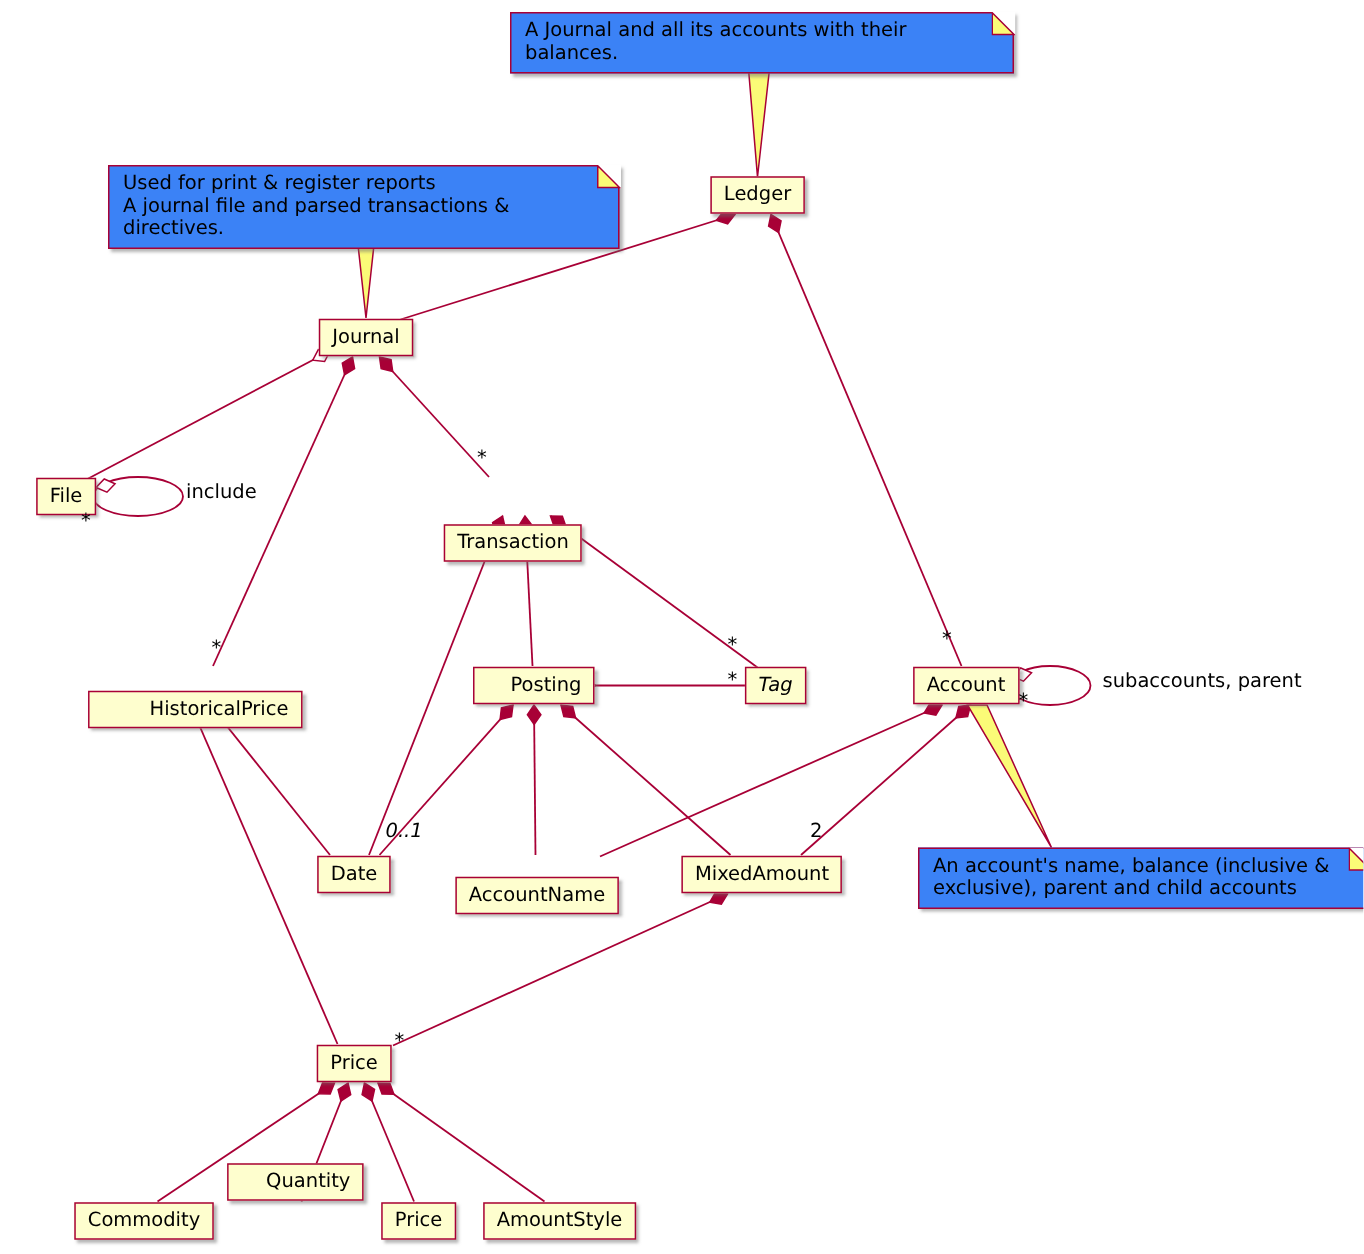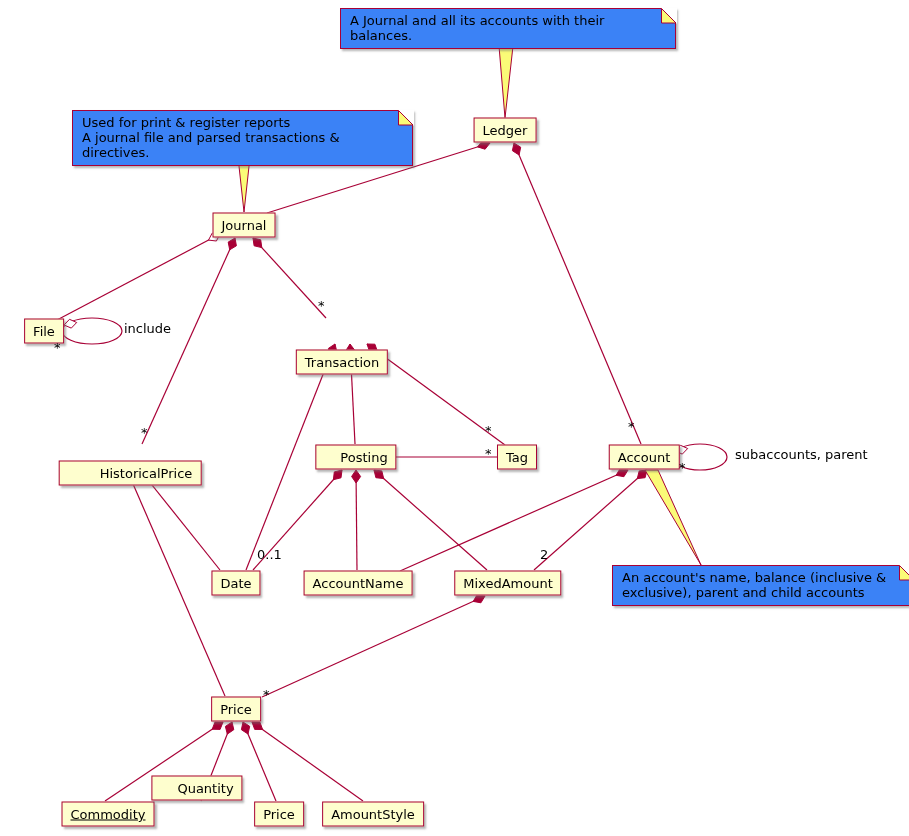--- a/index.html
+++ b/index.html
@@ -122,27 +122,27 @@
       <polygon points="237,148 251,148 244,212" fill="#FBFB77" stroke="#A80036" stroke-width="1"></polygon>
       <polygon points="645,470 658,470 701,565" fill="#FBFB77" stroke="#A80036" stroke-width="1"></polygon>
     </svg>
   <div id="nodes-layer">
       <div class="class-box" style="left: 505px; top: 130px; text-align: right;">Ledger</div>
       <div class="class-box" style="left: 244px; top: 225px;">Journal</div>
       <div class="class-box" style="left: 44px; top: 331px;">File</div>
       <div class="class-box" style="left: 342px; top: 331px; margin-top: 31px;">Transaction</div>
       <div class="class-box" style="left: 130px; top: 473px; padding-left: 40px;">HistoricalPrice</div>
       <div class="class-box" style="left: 356px; top: 457px; padding-left: 24px;">Posting</div>
-      <div class="class-box" style="left: 517px; top: 457px;">Tag</div>
+      <div class="class-box" style="left: 517px; top: 457px; font-style: italic;">Tag</div>
       <div class="class-box" style="left: 644px; top: 457px; text-align: right;">Account</div>
       <div class="class-box" style="left: 236px; top: 583px;">Date</div>
-      <div class="class-box" style="left: 358px; top: 583px; text-align: center;">AccountName</div>
+      <div class="class-box" style="left: 358px; top: 597px; text-align: center;">AccountName</div>
       <div class="class-box" style="left: 508px; top: 583px;">MixedAmount</div>
       <div class="class-box" style="left: 236px; top: 709px;">Price</div>
-      <div class="class-box" style="left: 108px; top: 814px; text-decoration: underline;">Commodity</div>
+      <div class="class-box" style="left: 96px; top: 814px;">Commodity</div>
       <div class="class-box" style="left: 197px; top: 788px; padding-left: 25px;">Quantity</div>
       <div class="class-box" style="left: 279px; top: 814px;">Price</div>
       <div class="class-box" style="left: 373px; top: 814px;">AmountStyle</div>
     </div>
   <div id="notes-layer">
       <div class="note" style="left: 340px; top: 8px; width: 336px; min-height: 38px;">
         <div>A Journal and all its accounts with their balances.</div>
         <svg width="16" height="16" class="fold">
           <polygon points="0,0 16,0 16,16" fill="#FFFFFF"></polygon>
           <polygon points="0.5,0.5 15,15 0.5,15" fill="#FBFB77" stroke="#A80036" stroke-width="1"></polygon>
@@ -166,19 +166,19 @@
       </div>
     </div>
   <div id="labels-layer">
       <div class="edge-label" style="left: 628px; top: 420px;">*</div>
       <div class="edge-label" style="left: 318px; top: 299px;">*</div>
       <div class="edge-label" style="left: 141px; top: 426px;">*</div>
       <div class="edge-label" style="left: 54px; top: 341px;">*</div>
       <div class="edge-label" style="left: 124px; top: 322px;">include</div>
       <div class="edge-label" style="left: 485px; top: 424px;">*</div>
       <div class="edge-label" style="left: 485px; top: 447px;">*</div>
-      <div class="edge-label" style="left: 257px; top: 548px;">0..1</div>
+      <div class="edge-label" style="left: 257px; top: 548px; font-style: italic;">0..1</div>
       <div class="edge-label" style="left: 540px; top: 548px;">2</div>
       <div class="edge-label" style="left: 679px; top: 461px;">*</div>
       <div class="edge-label" style="left: 735px; top: 448px;">subaccounts, parent</div>
       <div class="edge-label" style="left: 263px; top: 688px;">*</div>
     </div>
 </div>
 
 </body></html>

